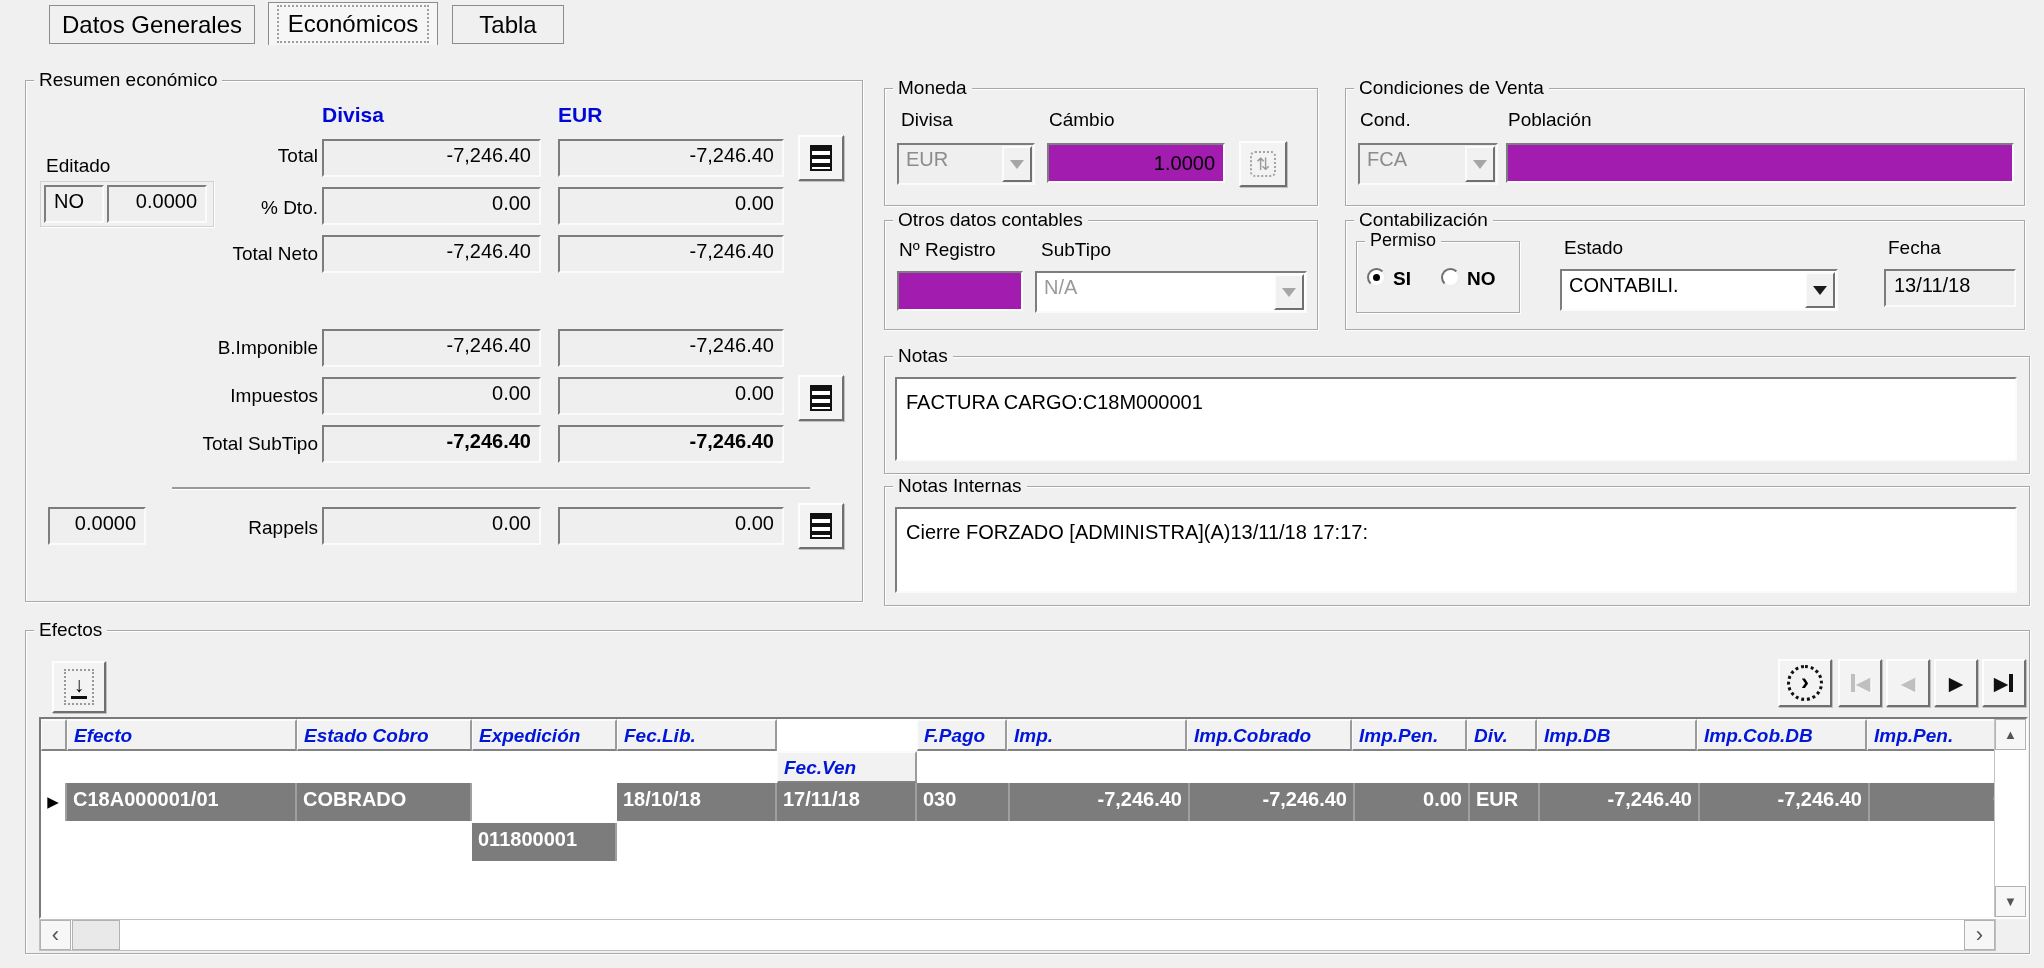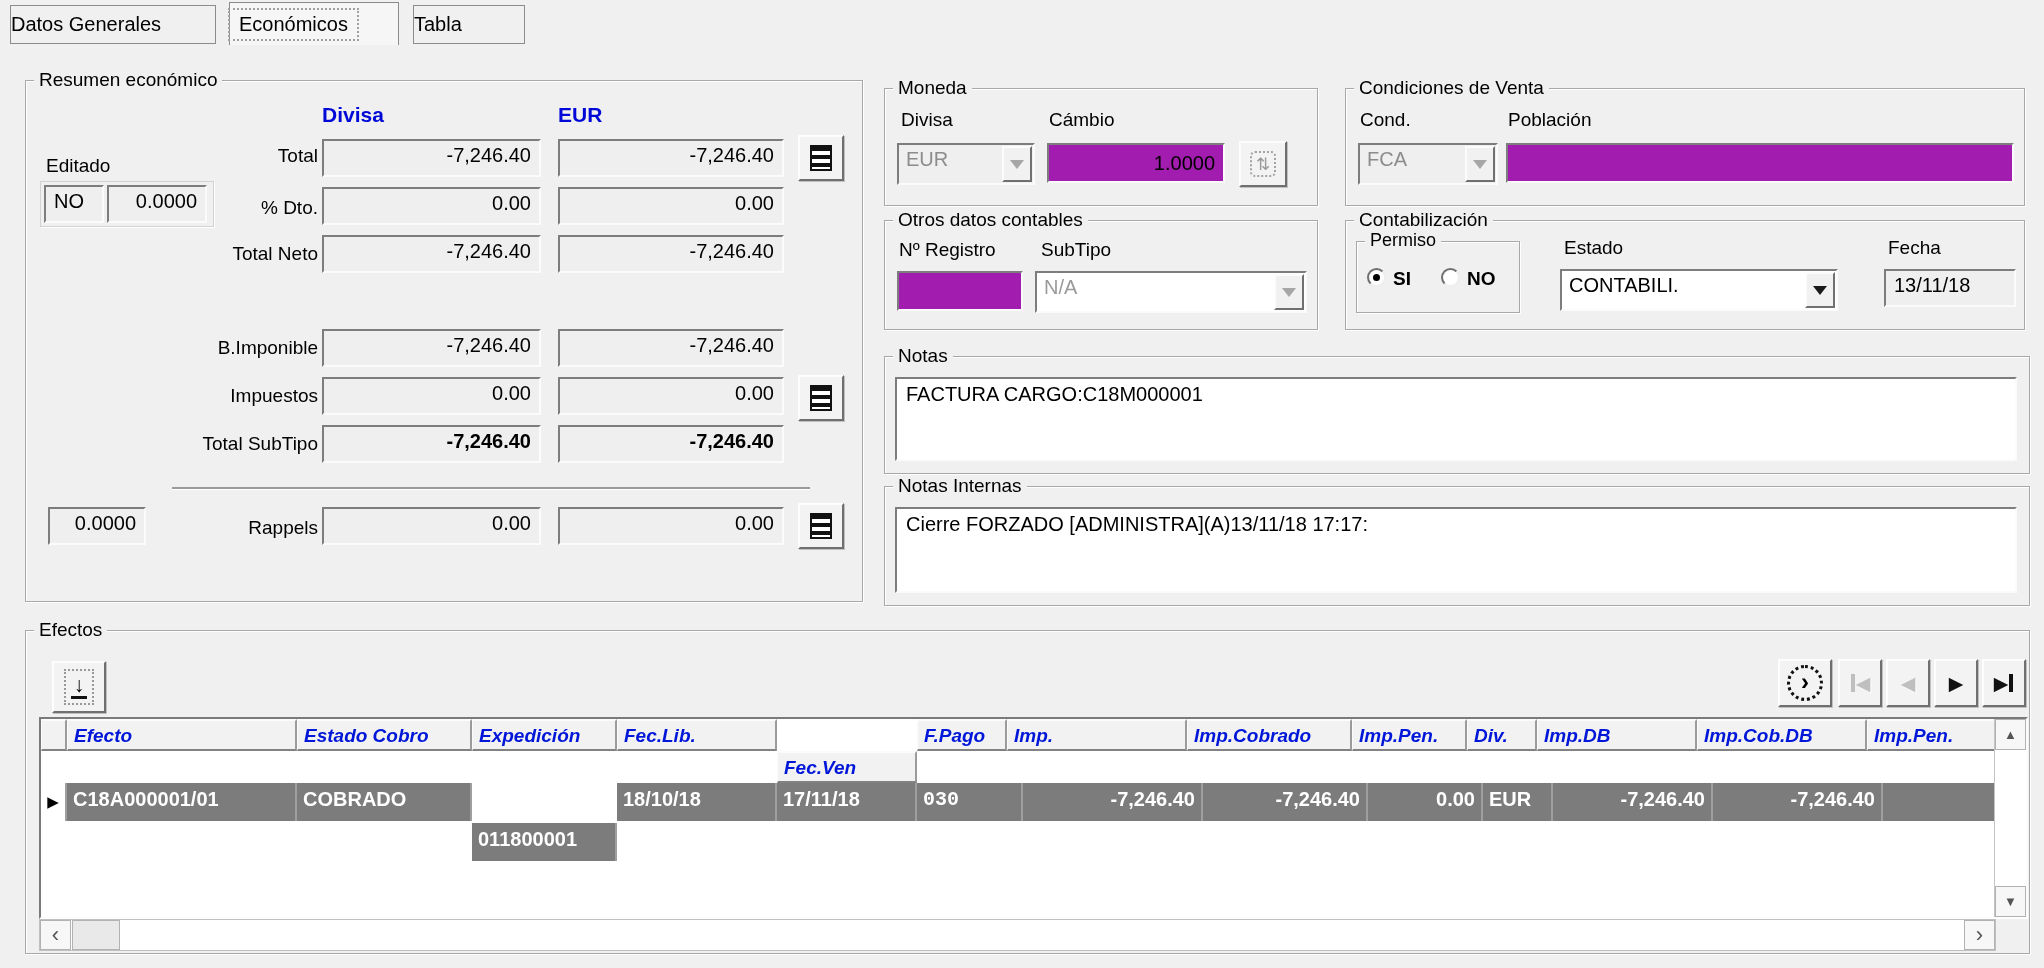--- a/index.html
+++ b/index.html
@@ -8,22 +8,22 @@
     background:#f0f0f0;
     font-family:"Liberation Sans","DejaVu Sans",sans-serif;
     color:#000;
     position:relative;
     overflow:hidden;
   }
   .abs { position:absolute; }
 
   
   .tab { position:absolute; background:#f0f0f0; border:1px solid #8c8c8c;
-         display:flex; align-items:center; 
-         font-size:20px; cursor:default; }
+         display:flex; align-items:center; justify-content:center;
+         font-size:24px; cursor:default;margin-left:39px; }
   .tab.active { background:#f6f6f6; border-bottom:none; z-index:2; }
   .tab.active .tlbl { outline:2px dotted #9f9f9f; padding:3px 9px; }
 
   
   .group { position:absolute; border:1px solid #a8a8a8;
            box-shadow:1px 1px 0 #ffffff, inset 1px 1px 0 #ffffff; }
   .legend { position:absolute; top:-12px; left:8px; background:#f0f0f0;
             padding:0 5px; font-size:19px; white-space:nowrap; }
 
   
@@ -77,21 +77,21 @@
   
   .radio { position:absolute; width:19px; height:19px; border-radius:50%;
            background:#fff; border:2px solid; border-color:#6f6f6f #eee #eee #6f6f6f; }
   .radio.checked::after { content:""; position:absolute; left:4px; top:4px;
                           width:7px; height:7px; border-radius:50%; background:#000; }
   .radlbl { position:absolute; font-size:19px; font-weight:bold; }
 
   
   .notebox { position:absolute; background:#fff; border:2px solid;
              border-color:#7d7d7d #fbfbfb #fbfbfb #7d7d7d;
-             font-size:20px; padding:4px 9px; overflow:hidden; }
+             font-size:20px; padding:12px 9px; overflow:hidden; }
 
   
   .grid { position:absolute; background:#fff; border:2px solid;
           border-color:#7a7a7a #fdfdfd #fdfdfd #7a7a7a; overflow:hidden; }
   .gclip { position:absolute; left:0; top:0; bottom:0; overflow:hidden; }
   .grow { display:flex; flex-wrap:nowrap; }
   .ghc { flex:none; background:#f2f2f2; font-size:19px; font-style:italic; font-weight:600;
          color:#0016d8; padding:4px 6px; white-space:nowrap; overflow:hidden; height:32px;
          border-top:2px solid #fbfbfb; border-left:1px solid #fbfbfb;
          border-right:2px solid #9b9b9b; border-bottom:2px solid #828282; }
@@ -304,21 +304,21 @@
         <div class="ghc" style="width:170px;">Imp.Cob.DB</div>
         <div class="ghc" style="width:170px;">Imp.Pen.</div>
       </div>
       <div class="grow">
         <div class="gdc mark" style="width:26px;">▶</div>
         <div class="gdc" style="width:230px;">C18A000001/01</div>
         <div class="gdc" style="width:175px;">COBRADO</div>
         <div class="gdc" style="width:145px;margin-top:40px;">011800001</div>
         <div class="gdc" style="width:160px;">18/10/18</div>
         <div class="gdc" style="width:140px;">17/11/18</div>
-        <div class="gdc" style="width:106px;font-family:Liberation Mono, monospace;">030</div>
+        <div class="gdc" style="width:93px;">030</div>
         <div class="gdc num" style="width:180px;">-7,246.40</div>
         <div class="gdc num" style="width:165px;">-7,246.40</div>
         <div class="gdc num" style="width:115px;">0.00</div>
         <div class="gdc" style="width:70px;">EUR</div>
         <div class="gdc num" style="width:160px;">-7,246.40</div>
         <div class="gdc num" style="width:170px;">-7,246.40</div>
         <div class="gdc num" style="width:170px;">0.00</div>
       </div>
     </div>
     <div class="vscroll">

